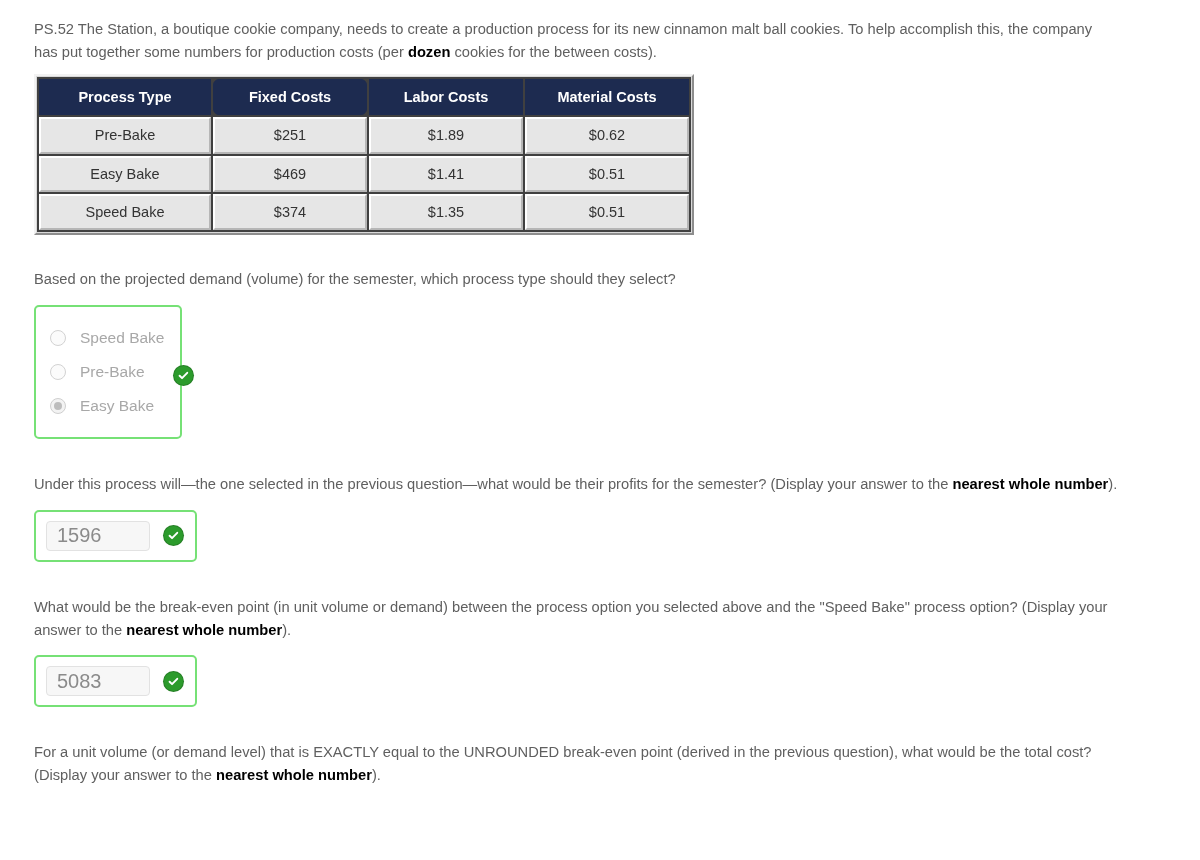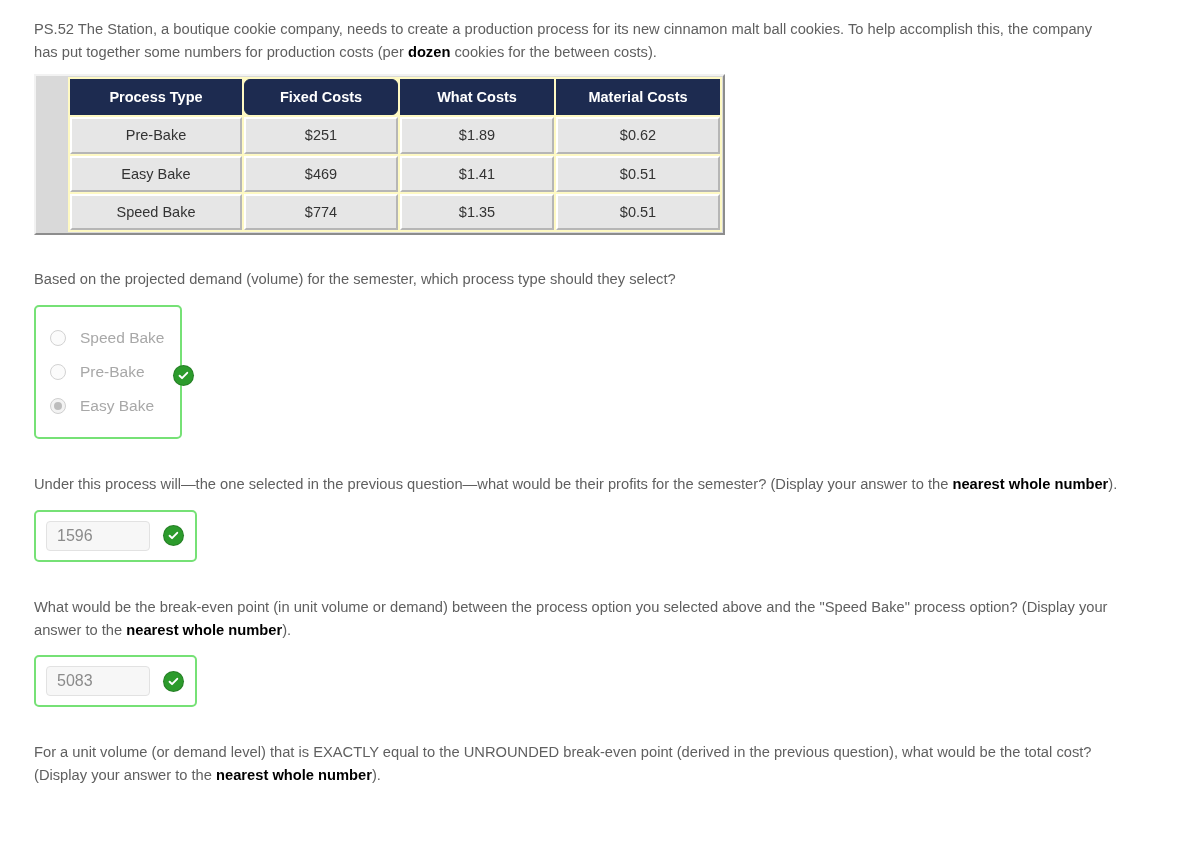--- a/index.html
+++ b/index.html
@@ -34,22 +34,21 @@
     margin-top: 10px;
     display: inline-block;
     border: 2px solid;
     border-color: #f2f2f2 #8d8d8d #8d8d8d #f2f2f2;
     background: #d9d9d9;
     padding: 1px;
   }
   table.cost-table {
     border-collapse: separate;
     border-spacing: 2px;
-    background: #fef9c3;
-    margin-left: 31px;
+    background: #404040;
   }
   table.cost-table th {
     background: #1d2b50;
     color: #ffffff;
     font-weight: bold;
     font-size: 14.5px;
     padding: 6px 10px;
     text-align: center;
     border: 1px solid #1d2b50;
     white-space: nowrap;
@@ -145,21 +144,21 @@
     box-sizing: border-box;
   }
   .answer-input {
     width: 104px;
     height: 30px;
     border: 1px solid #e2e2e2;
     border-radius: 4px;
     background: #f7f7f7;
     color: #8b8b8b;
     font-family: "Liberation Sans", sans-serif;
-    font-size: 16px;
+    font-size: 20px;
     padding: 0 10px;
     box-sizing: border-box;
     outline: none;
   }
   .input-shell .badge { margin-left: 14px; }
 </style>
 </head>
 <body>
 
 <div class="page">
@@ -167,40 +166,40 @@
   
   <p class="prose"><span>PS.52 The Station, a boutique cookie company, needs to create a production process for its new cinnamon malt ball cookies. To help accomplish this, the company has put together some numbers for production costs (per </span><b>dozen</b><span> cookies for the between costs).</span></p>
 
   
   <div class="cost-table-wrap">
     <table class="cost-table">
       <thead>
         <tr>
           <th class="c0">Process  Type</th>
           <th class="c1">Fixed Costs</th>
-          <th class="c2">What Costs</th>
+          <th class="c2">Labor Costs</th>
           <th class="c3">Material Costs</th>
         </tr>
       </thead>
       <tbody>
         <tr>
           <td>Pre-Bake</td>
           <td>$251</td>
           <td>$1.89</td>
           <td>$0.62</td>
         </tr>
         <tr>
           <td>Easy Bake</td>
           <td>$469</td>
           <td>$1.41</td>
           <td>$0.51</td>
         </tr>
         <tr>
           <td>Speed Bake</td>
-          <td>$774</td>
+          <td>$374</td>
           <td>$1.35</td>
           <td>$0.51</td>
         </tr>
       </tbody>
     </table>
   </div>
 
   
 
   <div class="gap-26"></div>

